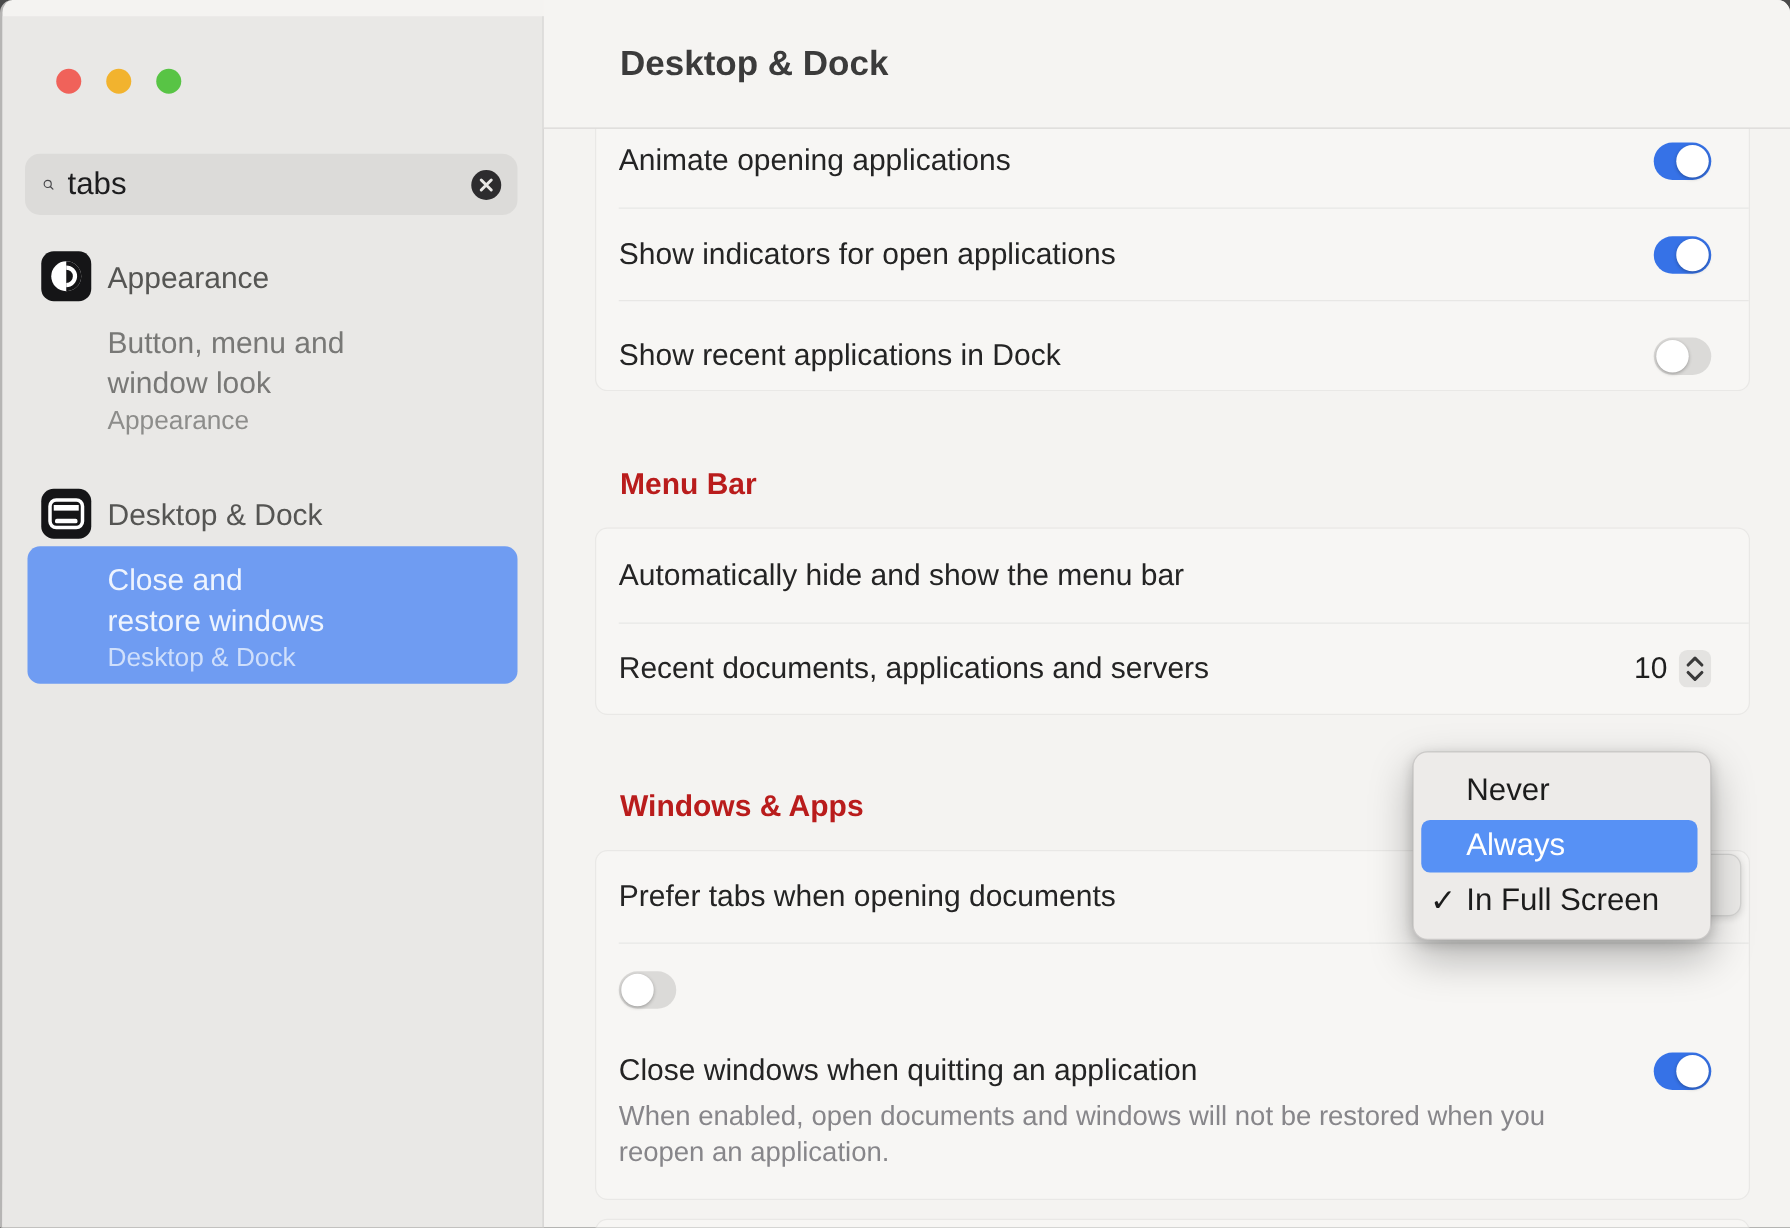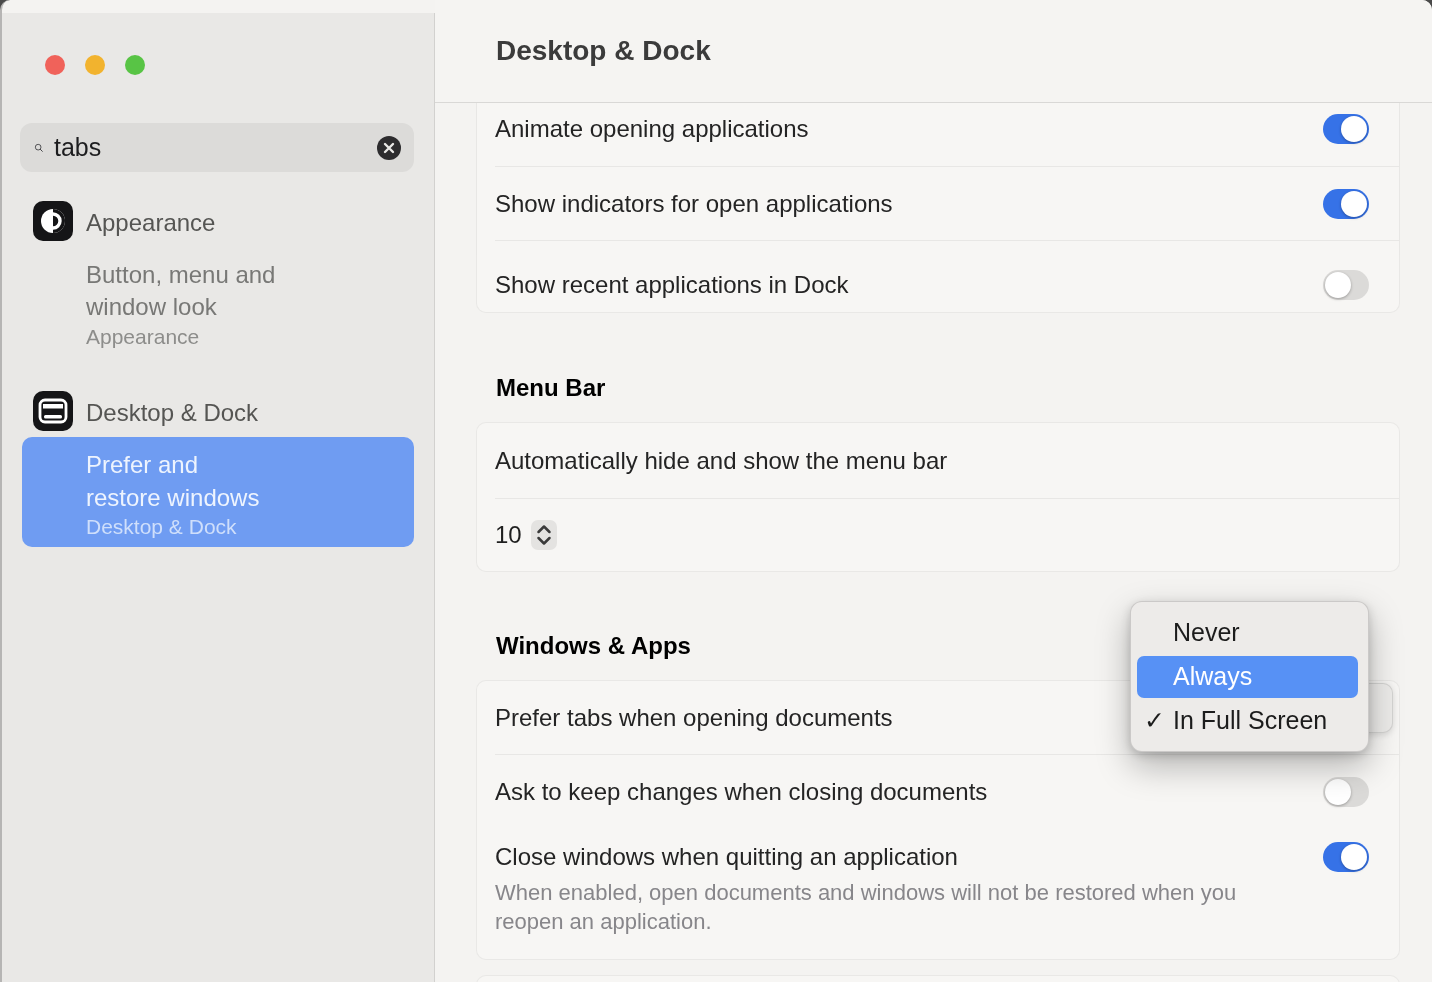--- a/index.html
+++ b/index.html
@@ -47,21 +47,21 @@
            border-radius:0 0 10px 10px; }
   .card2 { left:474px; top:422px; width:924px; height:150px; }
   .card3 { left:474px; top:680px; width:924px; height:280px; }
   .card4 { left:474px; top:975px; width:924px; height:40px; border-radius:10px 10px 0 0; }
 
   .row { display:flex; align-items:center; justify-content:space-between;
          padding:0 30px 0 18px; }
   .row + .row, .row-stack + .row { border-top:1.5px solid #e8e7e5; margin-left:18px;
          padding-left:0; }
   .row-label { font-size:24px; color:#242424; }
-  .section-heading { position:absolute; font-size:24px; font-weight:700; color:#000000; }
+  .section-heading { position:absolute; font-size:24px; font-weight:700; color:#b91c1c; }
   .h-menubar { left:494px; top:374px; }
   .h-windowsapps { left:494px; top:632px; }
 
   .row-value-group { display:flex; align-items:center; gap:9px; }
   .row-value { font-size:24px; color:#1f1f1f; }
 
   
   .toggle { width:46px; height:30px; border-radius:15px; position:relative;
             flex:0 0 auto; cursor:pointer; }
   .toggle.on  { background:#3672e7; }
@@ -135,21 +135,21 @@
 
     <svg class="app-icon" style="left:30px; top:377px;" viewBox="0 0 42 42">
       <rect x="1" y="1" width="40" height="40" rx="10" fill="#151517"></rect>
       <rect x="8" y="10" width="26" height="22" rx="5" fill="none" stroke="#ffffff" stroke-width="2.8"></rect>
       <rect x="11" y="14" width="20" height="4.5" fill="#ffffff"></rect>
       <rect x="12" y="25" width="18" height="3.6" rx="1.5" fill="#ffffff"></rect>
     </svg>
     <div class="app-label" style="top:386px;">Desktop &amp; Dock</div>
 
     <div class="selection">
-      <div class="sel-title">Prefer and
+      <div class="sel-title">Close and
 restore windows</div>
       <div class="sel-caption">Desktop &amp; Dock</div>
     </div>
   </div>
 
   <div class="main-header">
     <div class="main-title">Desktop &amp; Dock</div>
   </div>
 
   <div class="card card1">
@@ -172,38 +172,38 @@
         </div>
     </div>
   </div>
 
   <div class="section-heading h-menubar">Menu Bar</div>
   <div class="card card2">
     <div class="row" style="height:75px;justify-content:space-between;">
       <span class="row-label">Automatically hide and show the menu bar</span>
     </div>
     <div class="row" style="height:73px; padding-right:30px;">
+      <span class="row-label">Recent documents, applications and servers</span>
       <div class="row-value-group">
         <span class="row-value">10</span>
         <svg class="stepper" width="26" height="30" viewBox="0 0 26 30">
           <rect width="26" height="30" rx="7" fill="#e4e3e1"></rect>
           <path d="M7.5 12 L13 6.5 L18.5 12" fill="none" stroke="#3a3a3a" stroke-width="2.5" stroke-linecap="round" stroke-linejoin="round"></path>
           <path d="M7.5 18 L13 23.5 L18.5 18" fill="none" stroke="#3a3a3a" stroke-width="2.5" stroke-linecap="round" stroke-linejoin="round"></path>
         </svg>
       </div>
     </div>
   </div>
 
   <div class="section-heading h-windowsapps">Windows &amp; Apps</div>
   <div class="card card3">
     <div class="row" style="height:73px;">
       <span class="row-label">Prefer tabs when opening documents</span>
     </div>
     <div class="row" style="height:74px; padding-right:30px;">
-      <span class="row-label">Ask to keep changes when closing documents</span>
       <div class="toggle off">
           <div class="knob"></div>
         </div>
     </div>
     <div class="row-stack" style="margin-left:18px; padding-left:0;">
       <div class="top-line">
         <span class="row-label">Close windows when quitting an application</span>
         <div class="toggle on">
             <div class="knob"></div>
           </div>

